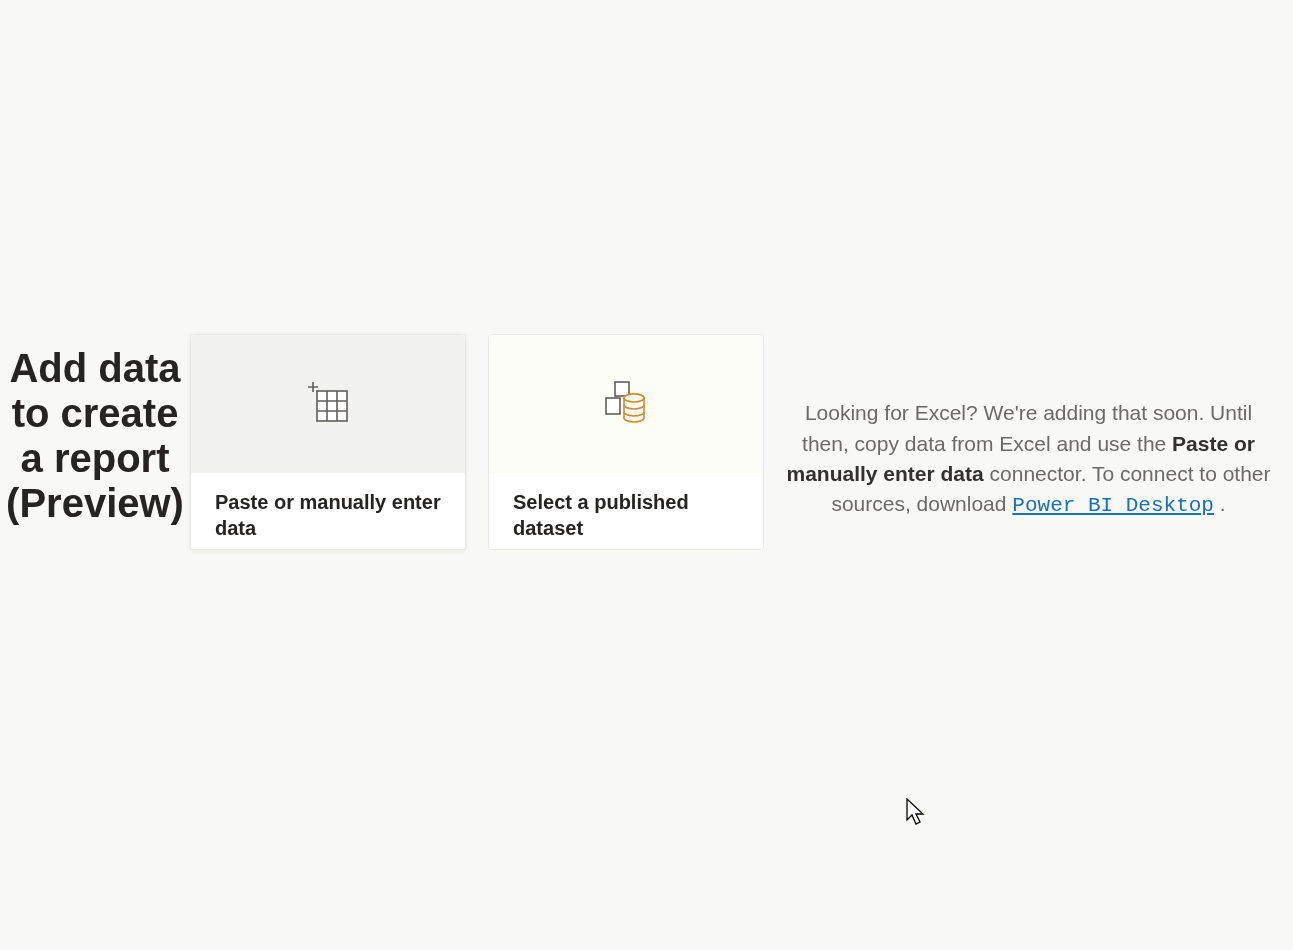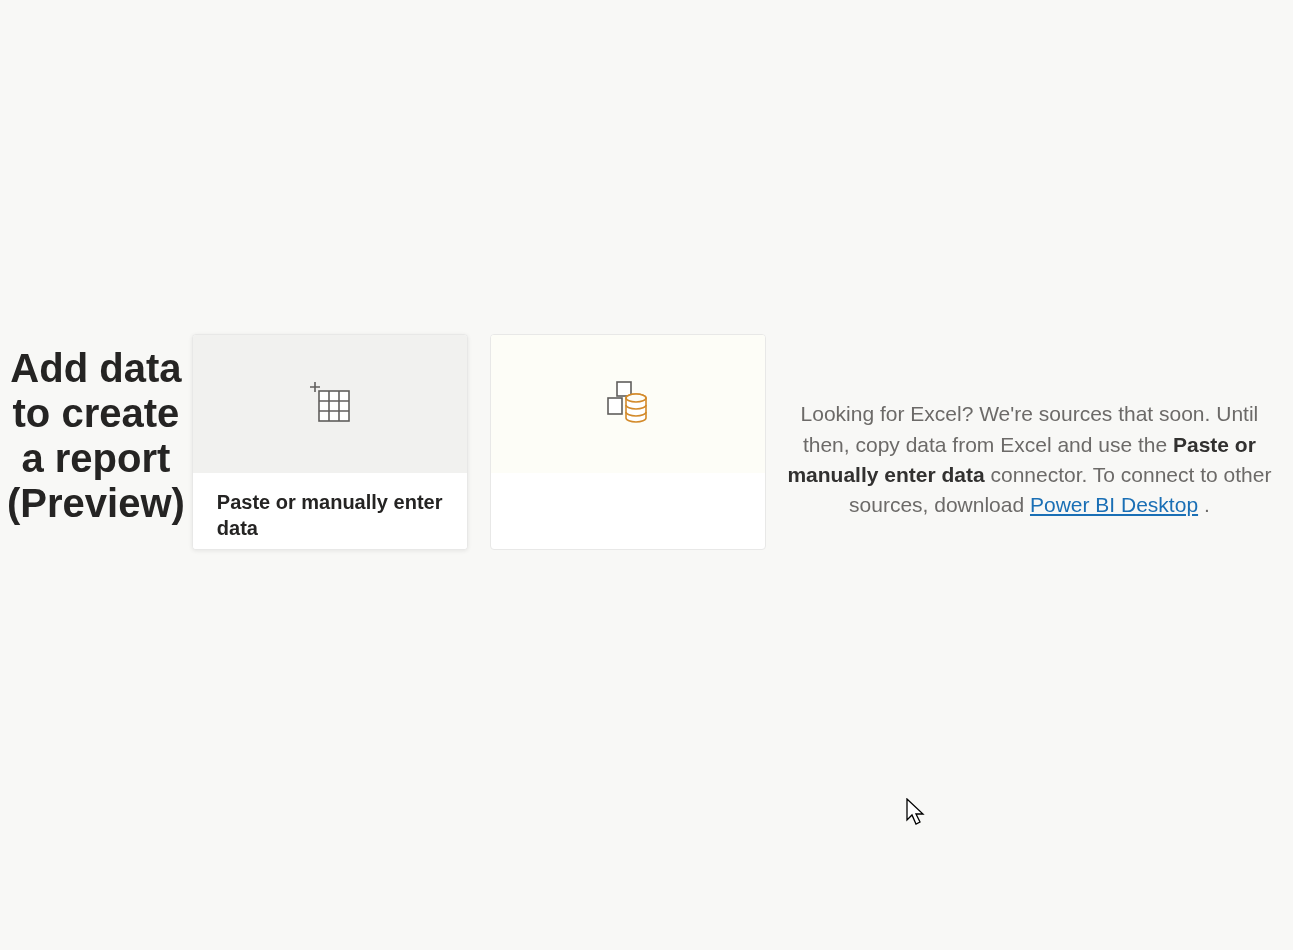--- a/index.html
+++ b/index.html
@@ -87,20 +87,21 @@
       padding: 0 20px;
     }
     .description .bold {
       font-weight: 700;
       color: #323130;
     }
     .description .link {
       color: #1a6fb5;
       text-decoration: underline;
       cursor: pointer;
+      font-family: Liberation Mono, monospace;
     }
     .cursor-svg {
       position: absolute;
       left: 906px;
       top: 798px;
       pointer-events: none;
     }
   </style>
 </head>
 <body>
@@ -142,26 +143,29 @@
                 <ellipse cx="34" cy="22" rx="10" ry="4" fill="#fff"></ellipse>
                 <path d="M 24 22 L 24 42 A 10 4 0 0 0 44 42 L 44 22" fill="#fff"></path>
                 <ellipse cx="34" cy="22" rx="10" ry="4" fill="#fdfdf7"></ellipse>
                 <path d="M 24 29 A 10 4 0 0 0 44 29"></path>
                 <path d="M 24 36 A 10 4 0 0 0 44 36"></path>
               </g>
             </g>
           </svg>
         </span>
       </div>
+      <div class="card-label-area">
+        <div class="card-label">Select a published dataset</div>
+      </div>
     </div>
 
   </div>
 
   <p class="description">
-    <span>Looking for Excel? We're sources that soon. Until then, copy data from Excel and use the </span>
+    <span>Looking for Excel? We're adding that soon. Until then, copy data from Excel and use the </span>
     <span class="bold">Paste or manually enter data</span>
     <span> connector. To connect to other sources, download </span>
     <a class="link">Power BI Desktop</a>
     <span>.</span>
   </p>
 </div>
 
 <svg class="cursor-svg" width="20" height="28" viewBox="0 0 20 28">
   <path d="M 1 1 L 1 22 L 6 17 L 10 26 L 14 24 L 10 16 L 17 16 Z" fill="#fff" stroke="#000" stroke-width="1.3"></path>
 </svg>

